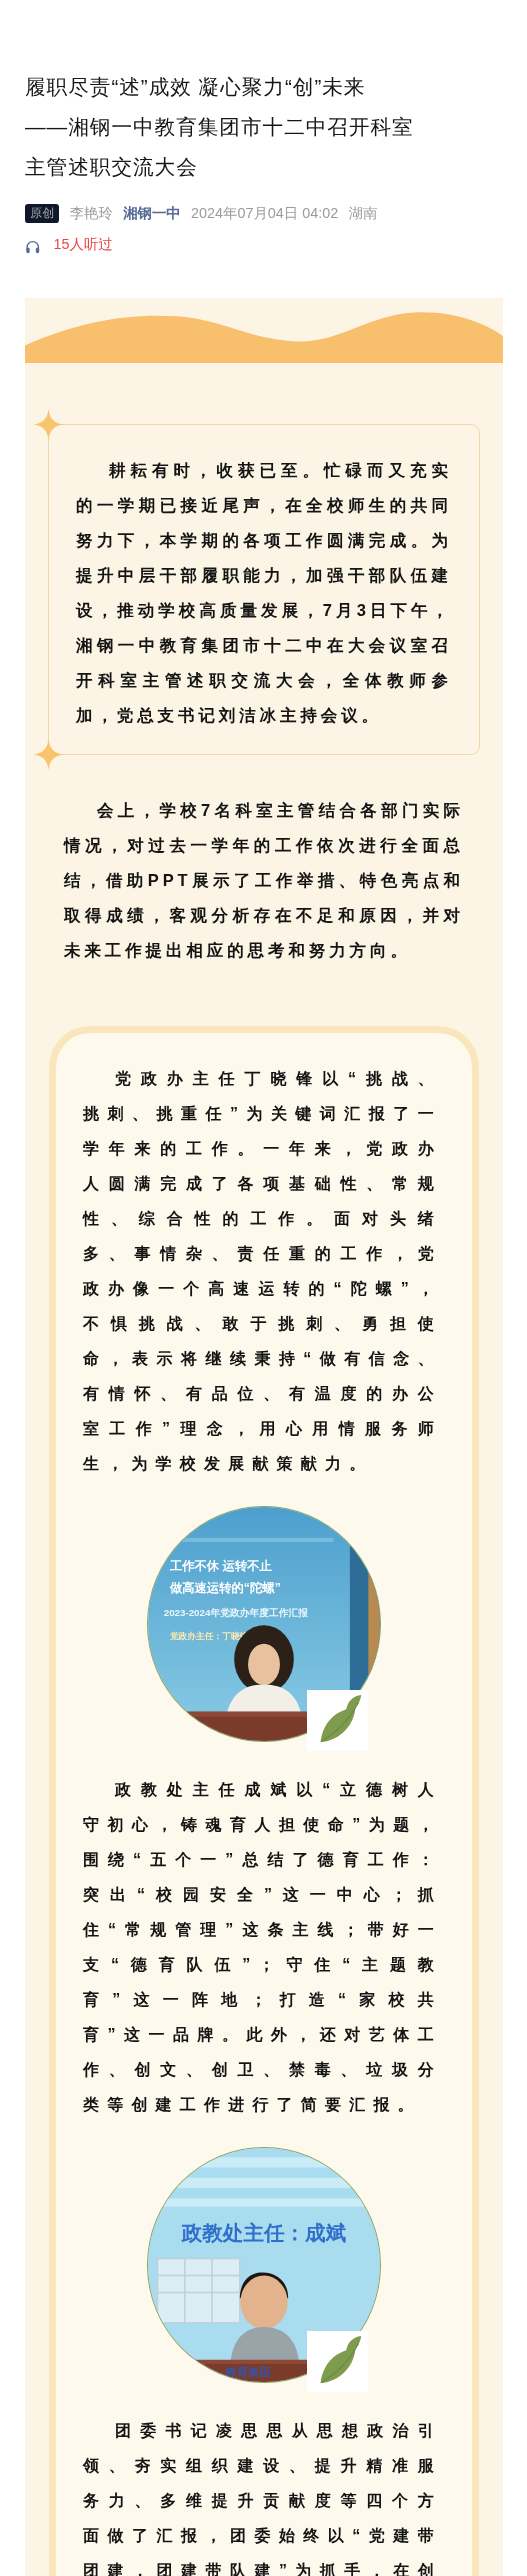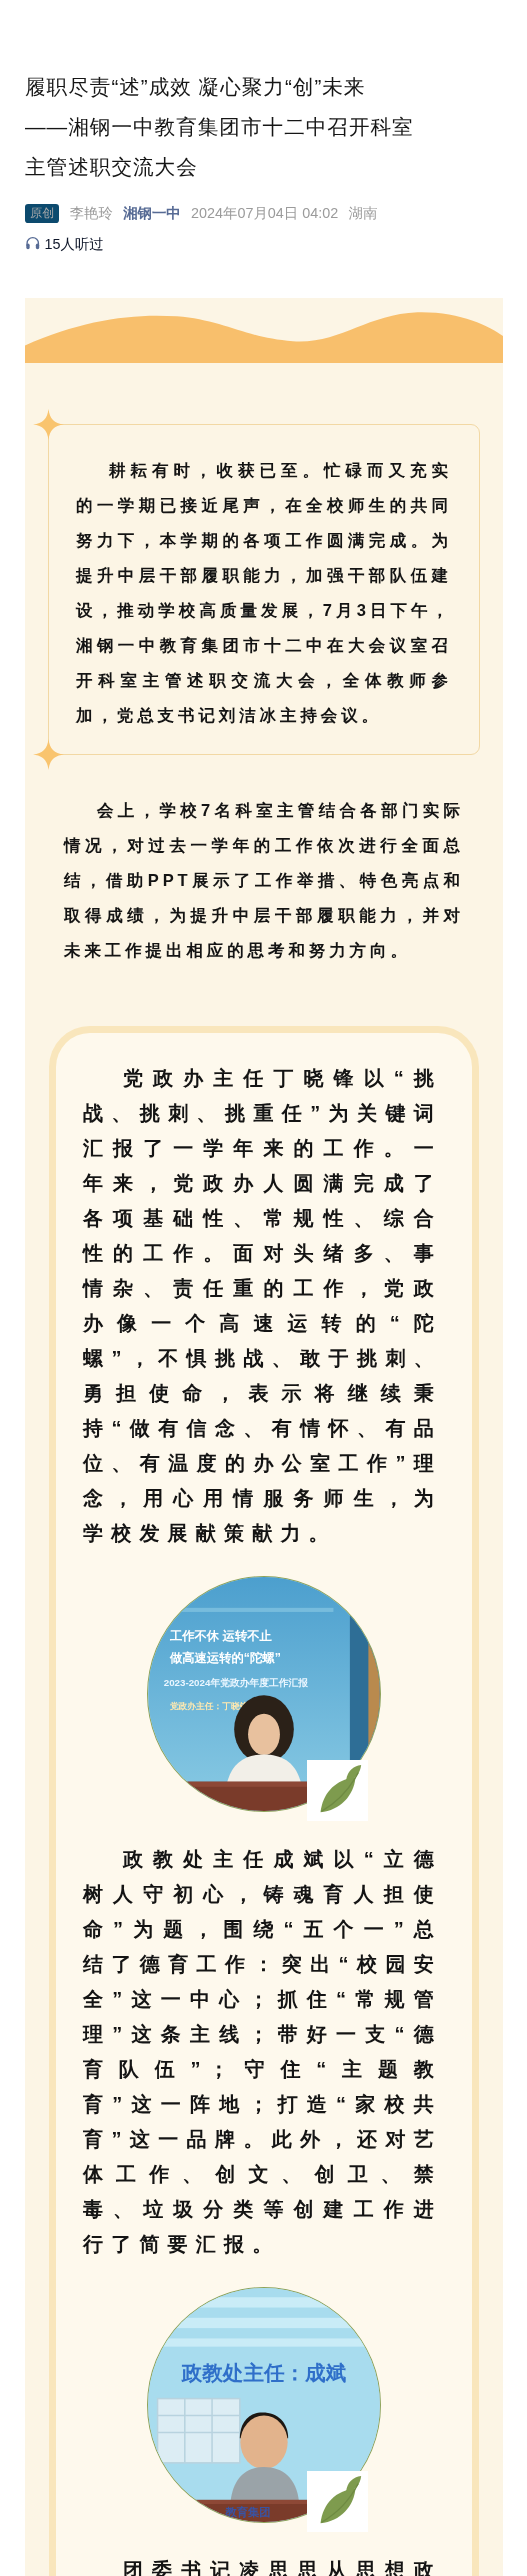--- a/index.html
+++ b/index.html
@@ -4,46 +4,46 @@
 <style>
   html,body{margin:0;padding:0;background:#ffffff;}
   body{font-family:"Liberation Sans","DejaVu Sans",sans-serif;}
   .page{position:relative;width:528px;height:3745px;margin:0 auto;background:#ffffff;overflow:hidden;}
 
   
   .header{padding:67px 25px 0 25px;}
   .title{width:407px;font-size:20.6px;line-height:40px;font-weight:400;color:#161616;
          letter-spacing:1px;white-space:pre-line;}
   .meta-row{margin-top:16.5px;display:flex;align-items:center;gap:10.3px;font-size:14.4px;color:#9b9b9b;}
-  .badge{background:#0c4a6e;color:#ababab;font-size:12px;line-height:1;padding:3.6px 5.2px;border-radius:3.1px;}
+  .badge{background:#0f172a;color:#ababab;font-size:12px;line-height:1;padding:3.6px 5.2px;border-radius:3.1px;}
   .author{color:#9b9b9b;}
   .account{color:#576b95;font-weight:600;}
   .datetime,.location{color:#9b9b9b;}
-  .listen-row{margin-top:12.4px;display:flex;align-items:flex-start;gap:4px;font-size:14.4px;color:#0f172a;}
+  .listen-row{margin-top:12.4px;display:flex;align-items:flex-end;gap:13px;font-size:14.4px;color:#ef4444;}
   .listen-row svg{display:block;}
 
   
   .paper{margin:44px 25px 0 25px;height:3444px;background:#FCF5E5;overflow:hidden;position:relative;}
   .wave{display:block;margin-top:7.7px;width:100%;height:57px;}
 
   
   .card1{position:relative;margin:61px 23px 0 23px;border:1px solid #F2D8A4;border-radius:9px;
          padding:28px 27px 21.6px 27px;}
   .star{position:absolute;width:31px;height:31px;}
   .star-tl{top:-16px;left:-16px;}
   .star-bl{bottom:-16px;left:-16px;}
 
   .body-txt{font-size:16.5px;line-height:35px;letter-spacing:3.9px;color:#141414;
             text-align:justify;text-indent:2em;font-weight:600;margin:0;}
   .p2{margin:38px 39px 0 39px;}
 
   
   .card2{margin:58px 24px 0 24px;border:7.2px solid #F9E6BC;border-bottom:none;
          border-radius:41px 41px 0 0;background:#FEF9ED;padding:28px 27px 15.5px 27px;min-height:2628px;}
-  .card2 p{font-size:20px;line-height:35px;letter-spacing:8.2px;color:#141414;
+  .card2 p{font-size:16px;line-height:35px;letter-spacing:8.2px;color:#141414;
            text-align:justify;text-indent:2em;font-weight:600;margin:30px 3px 0 0;}
   .card2 p:first-child{margin-top:0;}
 
   
   .oval-wrap{position:relative;width:235px;margin:25px auto 0 auto;}
   .oval{width:232px;height:234px;border-radius:50%;border:1.5px solid #8FA45B;overflow:hidden;background:#bcd9e8;}
   .oval svg{display:block;}
   .leaf-patch{position:absolute;right:13.4px;bottom:-8.2px;width:61px;height:61px;background:#ffffff;
               display:flex;align-items:center;justify-content:center;}
 </style>
@@ -85,21 +85,21 @@
     <div class="card1">
       <svg class="star star-tl" viewBox="0 0 100 100">
         <path d="M50,0 C54,32 68,46 100,50 C68,54 54,68 50,100 C46,68 32,54 0,50 C32,46 46,32 50,0 Z" fill="#F9C46E"></path>
       </svg>
       <svg class="star star-bl" viewBox="0 0 100 100">
         <path d="M50,0 C54,32 68,46 100,50 C68,54 54,68 50,100 C46,68 32,54 0,50 C32,46 46,32 50,0 Z" fill="#F9C46E"></path>
       </svg>
       <p class="body-txt">耕耘有时，收获已至。忙碌而又充实的一学期已接近尾声，在全校师生的共同努力下，本学期的各项工作圆满完成。为提升中层干部履职能力，加强干部队伍建设，推动学校高质量发展，7月3日下午，湘钢一中教育集团市十二中在大会议室召开科室主管述职交流大会，全体教师参加，党总支书记刘洁冰主持会议。</p>
     </div>
 
-    <p class="body-txt p2">会上，学校7名科室主管结合各部门实际情况，对过去一学年的工作依次进行全面总结，借助PPT展示了工作举措、特色亮点和取得成绩，为提升中层干部履职能力，并对未来工作提出相应的思考和努力方向。</p>
+    <p class="body-txt p2">会上，学校7名科室主管结合各部门实际情况，对过去一学年的工作依次进行全面总结，借助PPT展示了工作举措、特色亮点和取得成绩，客观分析存在不足和原因，并对未来工作提出相应的思考和努力方向。</p>
 
     <div class="card2">
 
       <p>党政办主任丁晓锋以“挑战、挑刺、挑重任”为关键词汇报了一学年来的工作。一年来，党政办人圆满完成了各项基础性、常规性、综合性的工作。面对头绪多、事情杂、责任重的工作，党政办像一个高速运转的“陀螺”，不惧挑战、敢于挑刺、勇担使命，表示将继续秉持“做有信念、有情怀、有品位、有温度的办公室工作”理念，用心用情服务师生，为学校发展献策献力。</p>
 
       <div class="oval-wrap">
         <div class="oval">
           <svg width="232" height="234" viewBox="0 0 450 455">
             <defs>
               <linearGradient id="g1" x1="0" y1="0" x2="0" y2="1">

